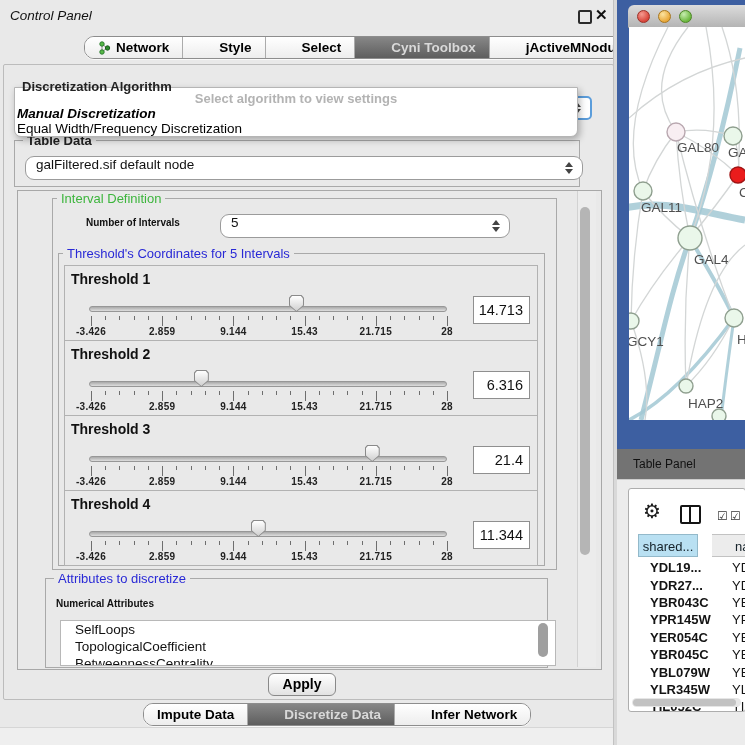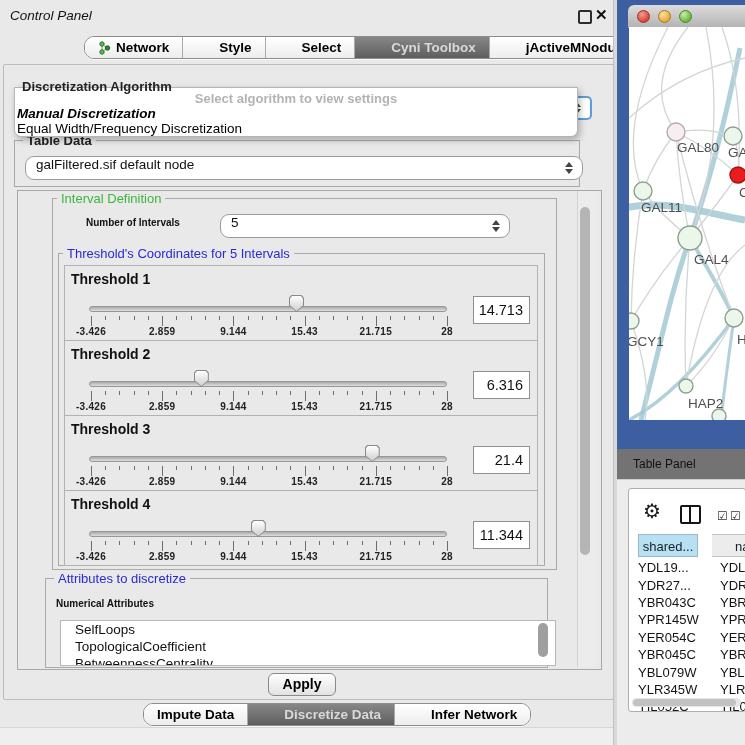--- a/index.html
+++ b/index.html
@@ -75,21 +75,21 @@
   #tpanel{left:628px;top:488px;width:116px;height:222px;background:#fff;border:1px solid #adadad;border-radius:3px;overflow:hidden;}
   .gear{position:absolute;left:14px;top:10px;font-size:20px;color:#1c1c1c;}
   .colicon{position:absolute;left:51px;top:16px;width:17px;height:15px;border:2px solid #141414;border-radius:2px;}
   .colicon::after{content:"";position:absolute;left:7px;top:0;width:2px;height:15px;background:#141414;}
   .chk{position:absolute;top:20px;font-size:12px;color:#333;}
   .hdr{position:absolute;top:45px;height:23px;font-size:13px;color:#15222a;line-height:23px;box-sizing:border-box;}
   .hdr1{left:1px;width:60px;background:#b9e0f2;border:1px solid #93b9ca;text-align:center;margin-left:8px;}
   .hdr2{left:83px;width:120px;background:#ececec;border:1px solid #c2c2c2;border-left:none;padding-left:23px;}
   #tbl-rows{position:absolute;left:1px;top:70px;width:160px;}
   .trow{display:flex;height:17.4px;font-size:13px;color:#141414;align-items:center;}
-  .trow .c1{width:74px;padding-left:8px;overflow:hidden;white-space:nowrap;}
+  .trow .c1{width:74px;padding-left:20px;overflow:hidden;white-space:nowrap;font-weight:bold;}
   .trow .c2{padding-left:8px;overflow:hidden;white-space:nowrap;}
   #hsb{position:absolute;left:3px;top:209px;width:109px;height:9px;background:#e6e6e6;border-radius:5px;}
   #hsb .thumb{position:absolute;left:1px;top:1px;width:103px;height:7px;background:#c2c2c2;border-radius:4px;}
   
   .plain-bold{font-size:10px;font-weight:700;color:#111;}
 </style>
 </head>
 <body>
 
 <div id="stage">

